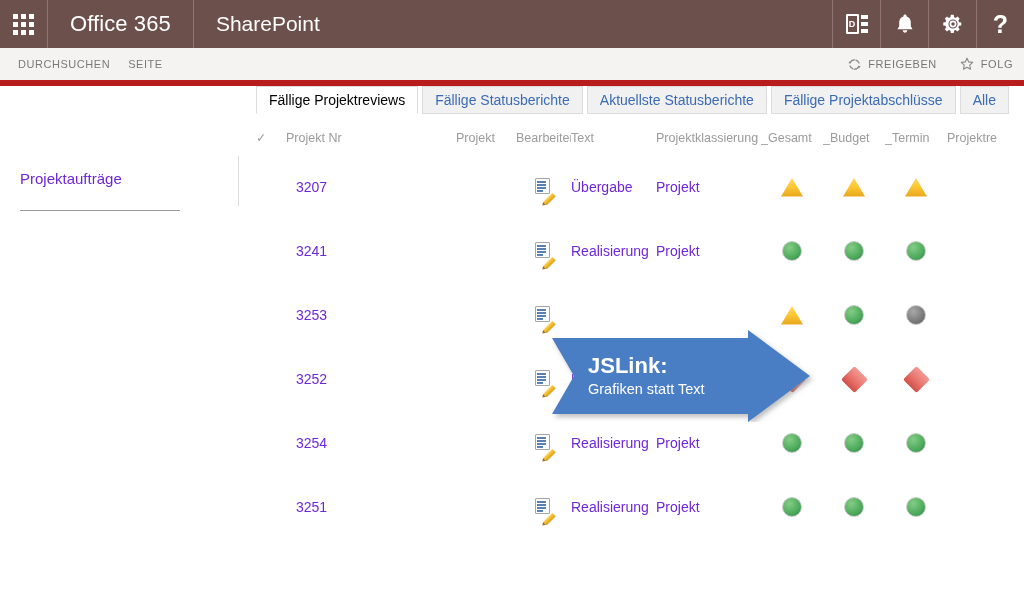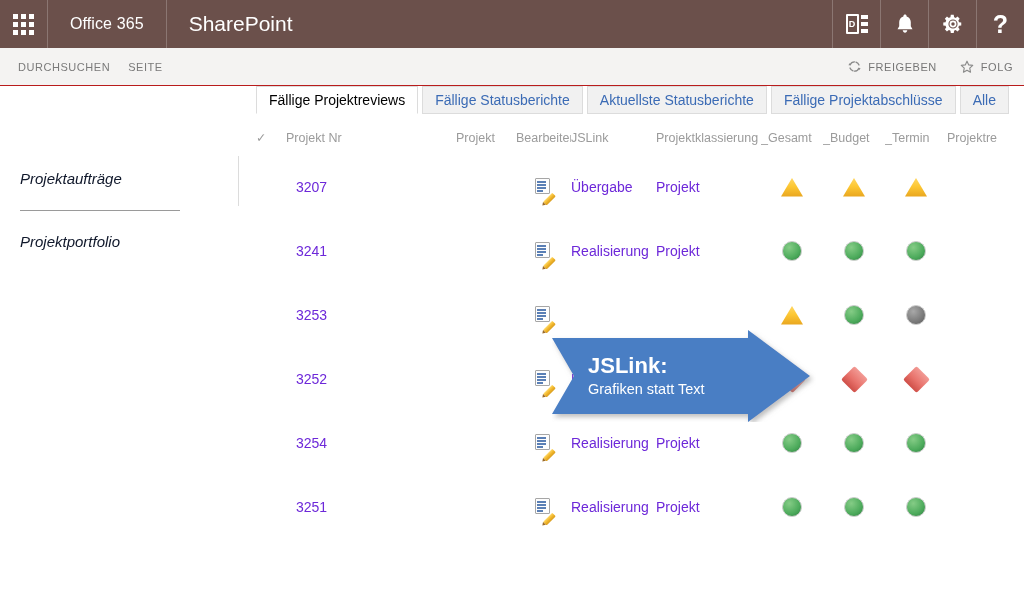--- a/index.html
+++ b/index.html
@@ -29,21 +29,21 @@
   .waffle {
     display: grid;
     grid-template-columns: repeat(3, 5px);
     grid-template-rows: repeat(3, 5px);
     gap: 3px;
   }
   .waffle i { display: block; width: 5px; height: 5px; background: #ffffff; }
   .suite-title {
     display: flex; align-items: center;
     padding: 0 22px;
-    font-size: 16px; font-weight: 300;
+    font-size: 22px; font-weight: 300;
     letter-spacing: .1px;
     border-right: 1px solid rgba(255,255,255,0.22);
     white-space: nowrap;
     cursor: pointer;
   }
   .suite-app {
     display: flex; align-items: center;
     padding: 0 22px;
     font-size: 21px; font-weight: 300;
     white-space: nowrap;
@@ -73,21 +73,21 @@
   .delve-ico .b1 { top: 1px;  width: 7px; height: 4px; }
   .delve-ico .b2 { top: 8px;  width: 7px; height: 4px; }
   .delve-ico .b3 { top: 15px; width: 7px; height: 4px; }
 
   
   .ribbonband {
     position: absolute; top: 48px; left: 0;
     width: 1024px; height: 38px;
     background: #f4f3f2;
     display: flex; align-items: center;
-    border-bottom: 1px solid #b91c1c;
+    border-bottom: 6px solid #b91c1c;
   }
   .ribbon-tab {
     font-size: 11px; color: #7a7a7a;
     letter-spacing: .55px;
     padding: 0 9px;
     cursor: pointer;
     white-space: nowrap;
   }
   .ribbon-tab.first { margin-left: 9px; }
   .ribbon-right {
@@ -102,24 +102,24 @@
   }
   .share-ico { width: 15px; height: 15px; flex: 0 0 auto; }
   .star-ico  { width: 16px; height: 16px; flex: 0 0 auto; }
 
   
   .page { position: absolute; top: 86px; left: 0; width: 1024px; height: 522px; background: #fff; }
 
   
   .leftnav { position: absolute; left: 0; top: 0; width: 236px; }
   .nav-item {
-    font-size: 15px; color: #0f172a;
+    font-size: 15px; color: #6d28d9;
     padding: 0 0 0 20px;
     height: 22px; line-height: 22px;
-    white-space: nowrap; cursor: pointer; font-style: italic;
+    white-space: nowrap; cursor: pointer;
   }
   .nav-item.first { margin-top: 82px; }
   .nav-sep {
     margin: 20px 0 20px 20px;
     width: 160px; height: 1px; background: #9a9a9a;
   }
   .nav-vrule {
     position: absolute; left: 238px; top: 70px;
     width: 1px; height: 50px; background: #dcdcdc;
   }
@@ -319,21 +319,20 @@
       <span>FOLG</span>
     </div>
   </div>
 </div>
 
 <div class="page">
 
   <div class="leftnav">
     <div class="nav-item first">Projektaufträge</div>
     <div class="nav-sep"></div>
-    <div class="nav-item">Projektportfolio</div>
   </div>
   <div class="nav-vrule"></div>
 
 </div>
 
 <div class="wp">
 
   <div class="tabstrip">
     <div class="tab active">Fällige Projektreviews</div>
     <div class="tab">Fällige Statusberichte</div>
@@ -354,21 +353,21 @@
         <col class="c-budget">
       <col class="c-termin">
         <col class="c-rest">
     </colgroup>
     <thead>
       <tr>
         <th class="th-check">✓</th>
         <th>Projekt Nr</th>
         <th>Projekt</th>
         <th>Bearbeiten</th>
-        <th>JSLink</th>
+        <th>Text</th>
         <th>Projektklassierung</th>
         <th class="center">_Gesamt</th>
         <th class="center">_Budget</th>
         <th class="center">_Termin</th>
         <th>Projektre</th>
       </tr>
     </thead>
     <tbody id="tbody">
         <tr>
           <td></td>

